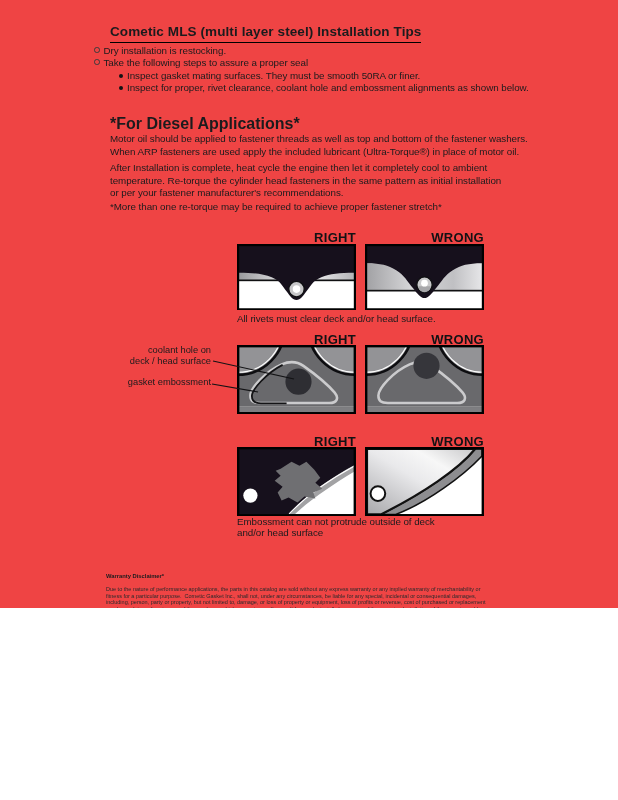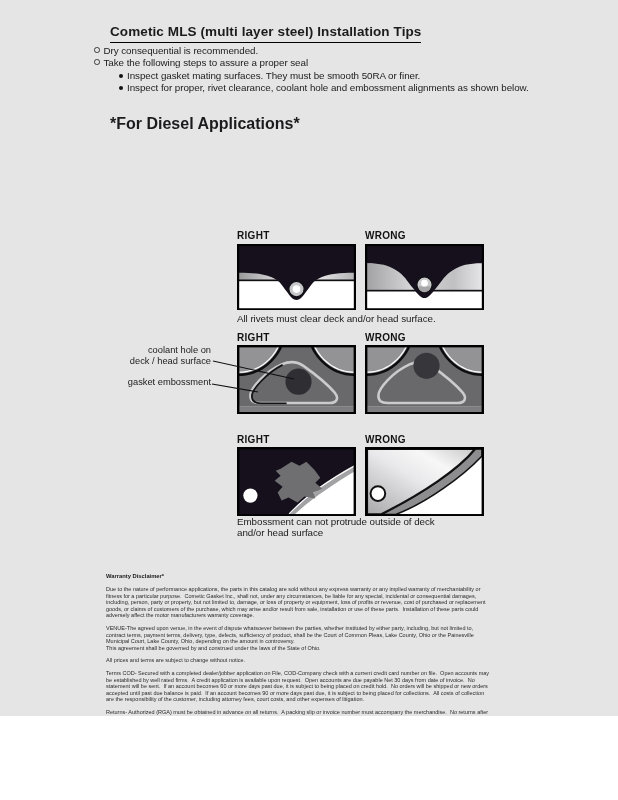--- a/index.html
+++ b/index.html
@@ -1,35 +1,35 @@
 <!DOCTYPE html>
 <html><head>
 <meta charset="utf-8">
 <style>
   html,body{margin:0;padding:0;background:#ffffff;}
-  .page{position:relative;width:618px;height:716px;background:#e5e5e5;overflow:hidden;
+  .page{position:relative;width:618px;height:608px;background:#ef4444;overflow:hidden;
         font-family:"Liberation Sans",sans-serif;color:#1b1b1d;}
 
   .title{position:absolute;left:110px;top:24px;font-size:13.5px;font-weight:bold;
          letter-spacing:.1px;border-bottom:1.8px solid #000;padding-bottom:3px;white-space:nowrap;}
 
   .bullets{position:absolute;left:94px;top:45px;font-size:9.8px;line-height:12.4px;letter-spacing:-.05px;}
   .bullet,.subbullet{white-space:nowrap;}
   .bullet::before{content:"";display:inline-block;width:3.5px;height:3.5px;border:1px solid #3a3a3c;
                   border-radius:50%;margin-right:4px;vertical-align:1.5px;}
   .subbullet{padding-left:25px;}
   .subbullet::before{content:"";display:inline-block;width:4px;height:4px;background:#121214;
                      border-radius:50%;margin-right:4px;vertical-align:1px;}
 
   .diesel-heading{position:absolute;left:110px;top:115px;font-size:16px;font-weight:bold;}
   .para{position:absolute;left:110px;font-size:9.8px;line-height:12.6px;letter-spacing:-.05px;
         white-space:pre-line;}
   .p1{top:133px}.p2{top:162px}.note{top:201px}
 
-  .dg-label{position:absolute;width:119px;text-align:left;font-size:10px;font-weight:bold;
+  .dg-label{position:absolute;width:119px;text-align:right;font-size:13px;font-weight:bold;
             letter-spacing:.3px;color:#121214;}
   .col-l{left:237px}.col-r{left:365px}
   .row1l{top:230px}.row2l{top:332px}.row3l{top:434px}
   .dg-box{position:absolute;width:119px;}
   .row1b{top:244px}.row2b{top:345px}.row3b{top:447px}
   .dg-box svg{display:block;width:119px;height:auto;}
   .dg-caption{position:absolute;left:237px;font-size:9.8px;line-height:11.3px;letter-spacing:-.05px;
               white-space:pre-line;}
   .cap1{top:313px}.cap2{top:414px}.cap3{top:516px}
 
@@ -45,27 +45,33 @@
   .footer-code{position:absolute;left:387px;top:756px;font-size:14.5px;letter-spacing:.3px;color:#1b1b1d;text-align:right;}
 </style>
 </head>
 <body>
 
 <div class="page">
 
   <div class="title">Cometic MLS (multi layer steel) Installation Tips</div>
 
   <div class="bullets">
-    <div class="bullet">Dry consequential is recommended.</div>
+    <div class="bullet">Dry installation is restocking.</div>
     <div class="bullet">Take the following steps to assure a proper seal</div>
     <div class="subbullet">Inspect gasket mating surfaces.  They must be smooth 50RA or finer.</div>
     <div class="subbullet">Inspect for proper, rivet clearance, coolant hole and embossment alignments as shown below.</div>
   </div>
 
   <div class="diesel-heading">*For Diesel Applications*</div>
+  <div class="para p1">Motor oil should be applied to fastener threads as well as top and bottom of the fastener washers.
+When ARP fasteners are used apply the included lubricant (Ultra-Torque®) in place of motor oil.</div>
+  <div class="para p2">After Installation is complete, heat cycle the engine then let it completely cool to ambient
+temperature. Re-torque the cylinder head fasteners in the same pattern as initial installation
+or per your fastener manufacturer's recommendations.</div>
+  <div class="para note">*More than one re-torque may be required to achieve proper fastener stretch*</div>
 
   <div class="dg-label col-l row1l">RIGHT</div>
   <div class="dg-label col-r row1l">WRONG</div>
 
   <div class="dg-box col-l row1b">
     <svg viewBox="0 0 120 67">
       <defs>
         <linearGradient id="g1" x1="0" y1="0" x2="1" y2="0">
           <stop offset="0" stop-color="#9a9a9d"></stop>
             <stop offset="0.35" stop-color="#dcdcde"></stop>

